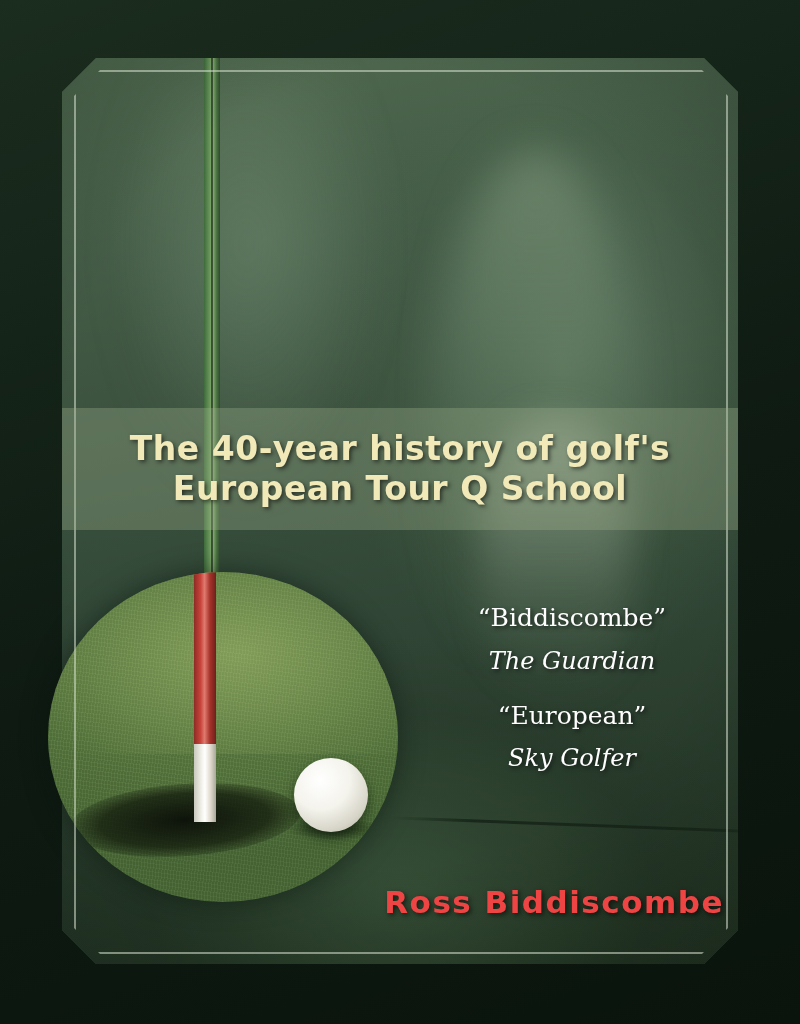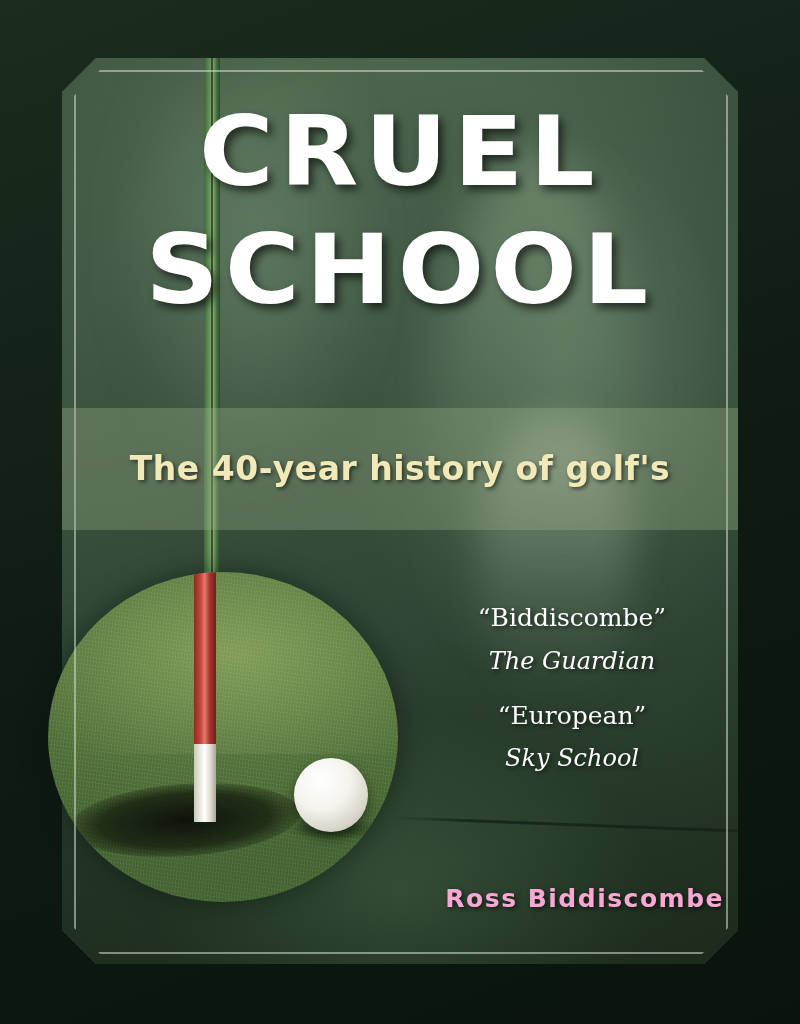--- a/index.html
+++ b/index.html
@@ -288,22 +288,22 @@
     margin-top: 14px;
     text-shadow: 2px 2px 4px rgba(0,0,0,0.6);
   }
 
   .author {
     position: absolute;
     right: 76px;
     top: 884px;
     font-family: "DejaVu Sans", sans-serif;
     font-weight: bold;
-    color: #f9a8d4;
-    font-size: 25px;
+    color: #ef4444;
+    font-size: 31px;
     letter-spacing: 1.5px;
     text-shadow: 2px 2px 5px rgba(0,0,0,0.6);
     white-space: nowrap;
   }
 </style>
 </head>
 <body>
 
 <div class="cover">
   <div class="outer-frame"></div>
@@ -326,36 +326,33 @@
     <div class="green-highlight"></div>
     <div class="hole-shadow"></div>
     <div class="pin"></div>
     <div class="pin-white"></div>
     <div class="ball-shadow"></div>
     <div class="golf-ball"></div>
   </div>
 
   <div class="keyline"></div>
 
-  <div class="title-block">
-    <div class="title-line">CRUEL</div>
-    <div class="title-line second">SCHOOL</div>
-  </div>
 
   <div class="subtitle-band">
     <div class="subtitle-line">The 40-year history of golf's</div>
+    <div class="subtitle-line">European Tour Q School</div>
   </div>
 
   <div class="quotes">
     <div class="quote-item">
       <div class="quote-text">“Biddiscombe”</div>
       <div class="quote-source">The Guardian</div>
     </div>
     <div class="quote-item">
     </div>
     <div class="quote-item">
       <div class="quote-text">“European”</div>
-      <div class="quote-source">Sky School</div>
+      <div class="quote-source">Sky Golfer</div>
     </div>
   </div>
 
   <div class="author">Ross Biddiscombe</div>
 </div>
 
 </body></html>

